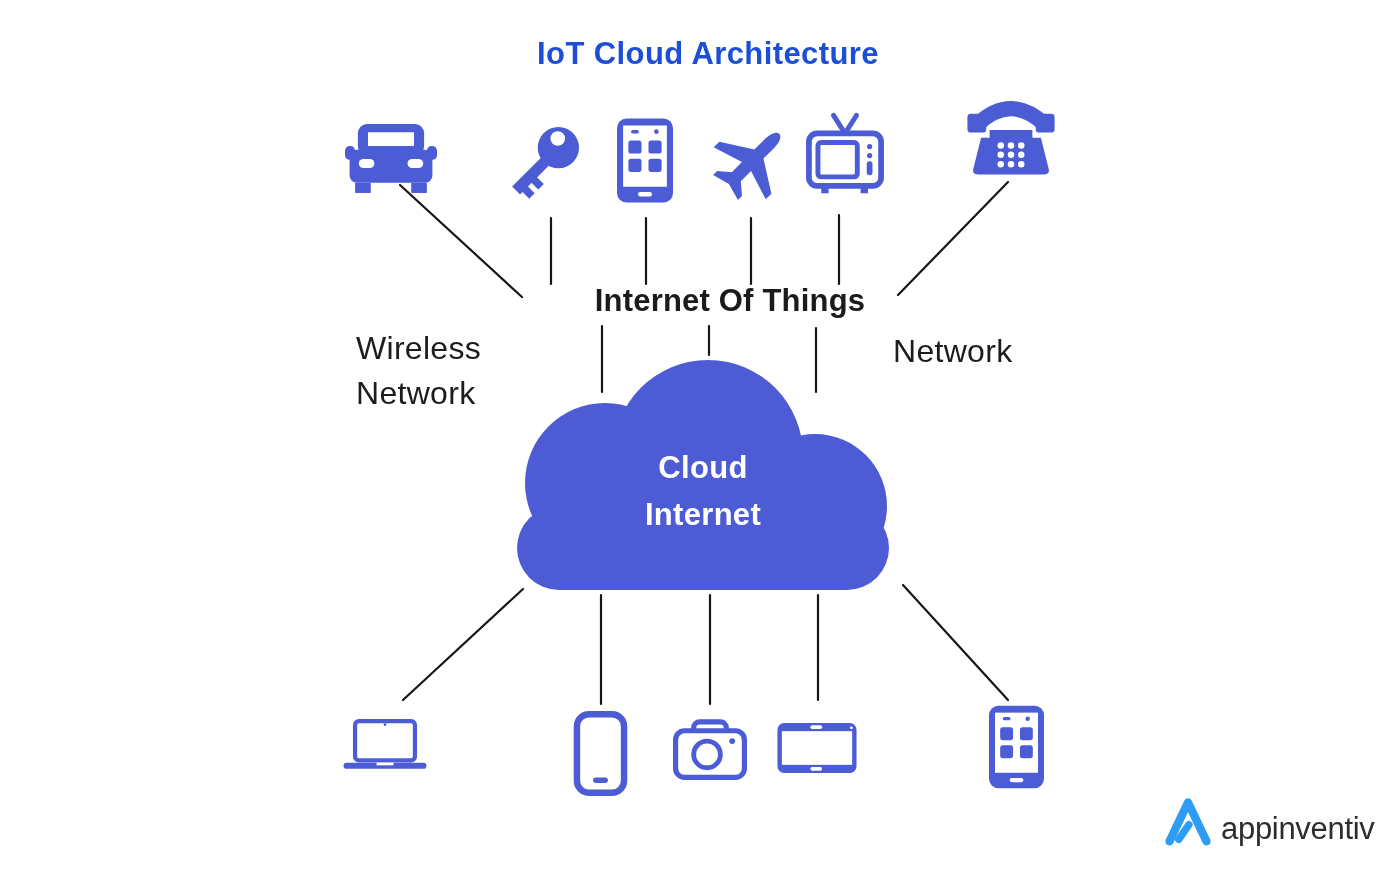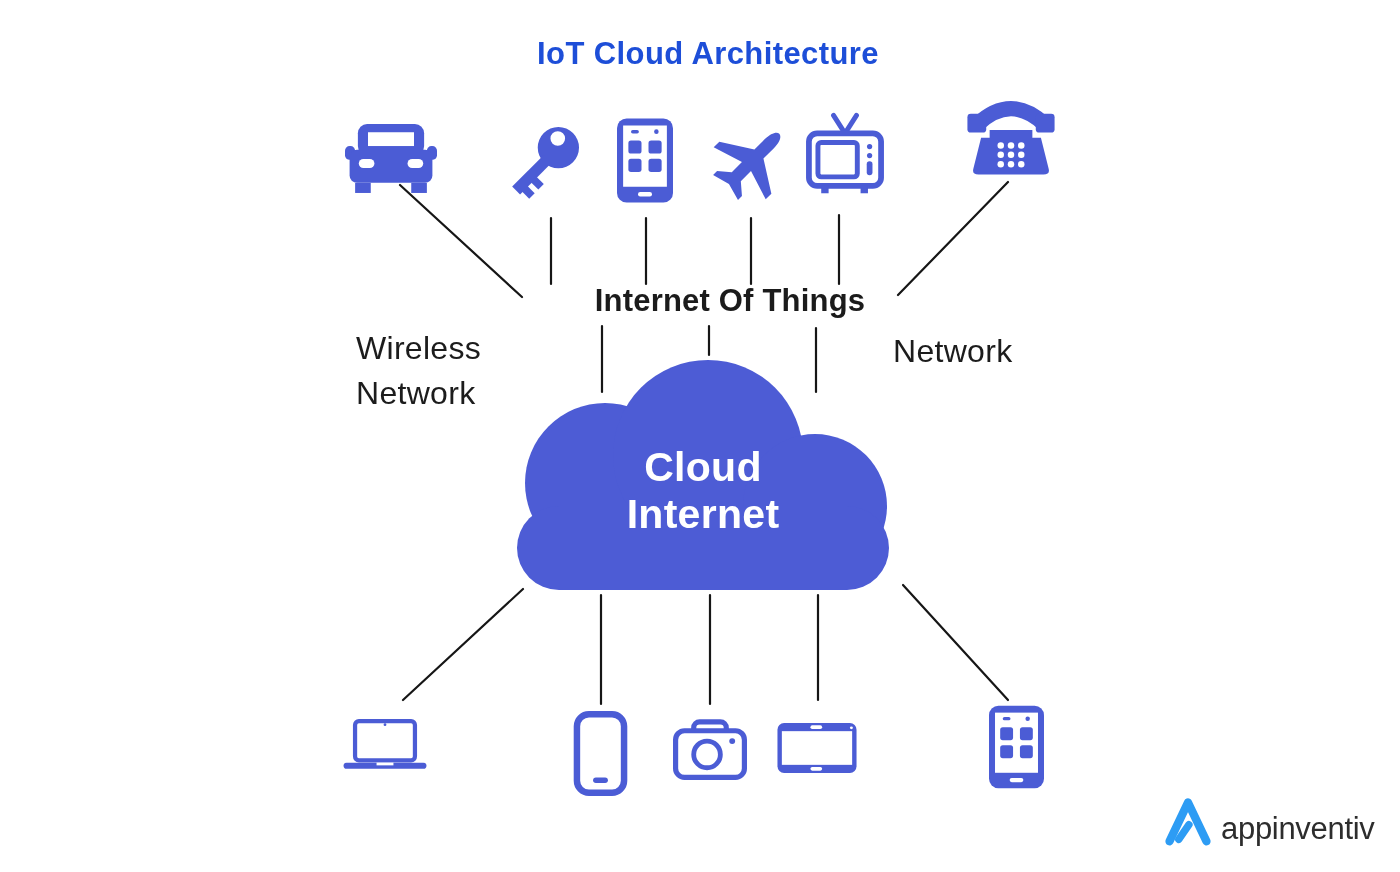--- a/index.html
+++ b/index.html
@@ -17,21 +17,21 @@
     font-size:31px;font-weight:700;color:#1b1b1b;letter-spacing:.2px;margin-left:30px;
   }
   .side-label{
     font-size:32px;font-weight:400;color:#1c1c1c;letter-spacing:.3px;line-height:45px;
   }
   .wireless{left:356px;top:326px;width:168px;text-align:left;}
   .network-right{left:893px;top:329px;}
   .cloud-wrap{left:515px;top:358px;width:376px;height:234px;}
   .cloud-text{
     position:absolute;left:0;top:86px;width:100%;text-align:center;
-    color:#ffffff;font-size:41px;font-weight:700;line-height:47px;letter-spacing:.3px;
+    color:#ffffff;font-size:31px;font-weight:700;line-height:47px;letter-spacing:.3px;
   }
   .lines-svg{left:0;top:0;width:1400px;height:872px;pointer-events:none;}
   .logo{left:1164px;top:795px;display:flex;align-items:flex-end;gap:9px;}
   .logo-text{font-size:31px;font-weight:500;color:#2d2d2d;letter-spacing:-0.3px;}
   svg{display:block;}
 </style>
 </head>
 <body>
 
 <div class="canvas">

